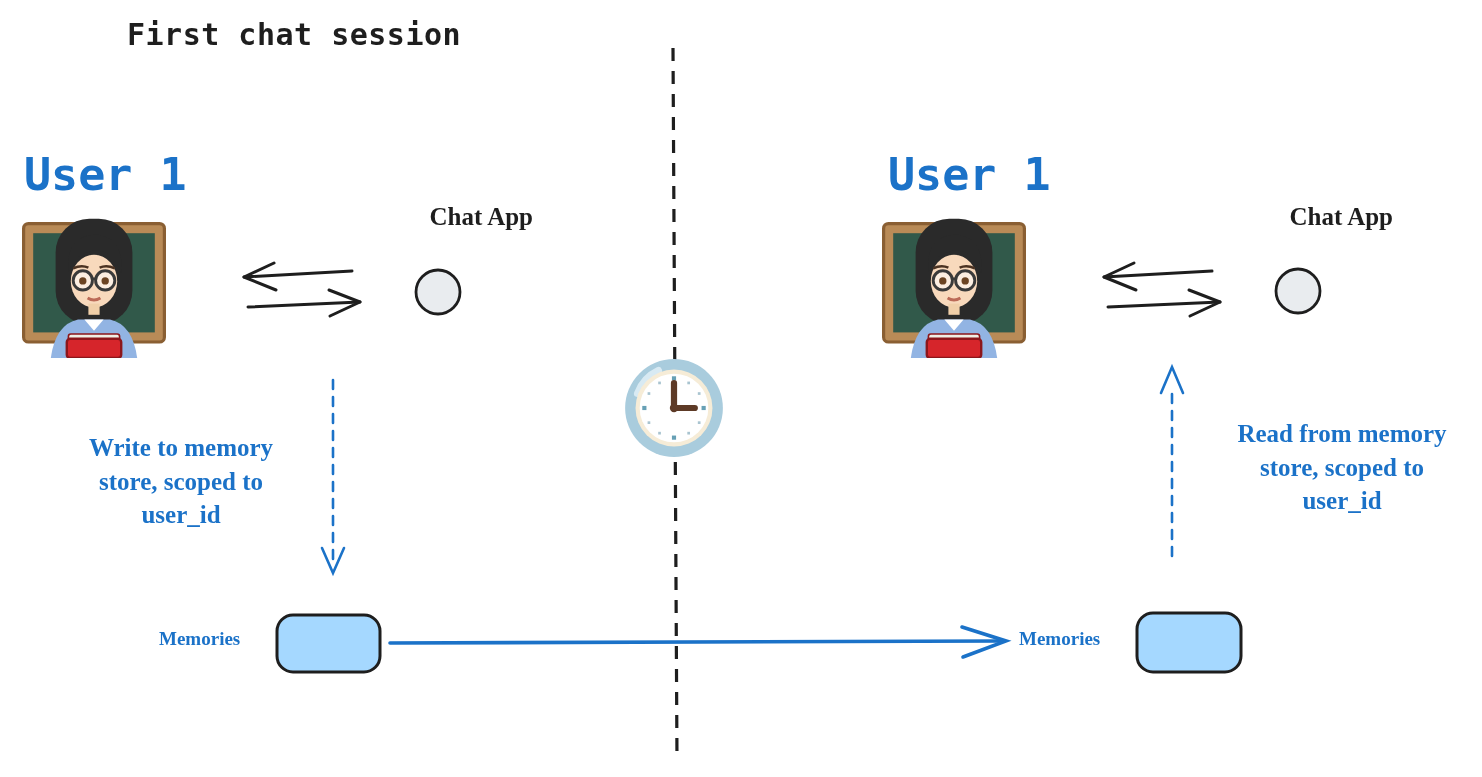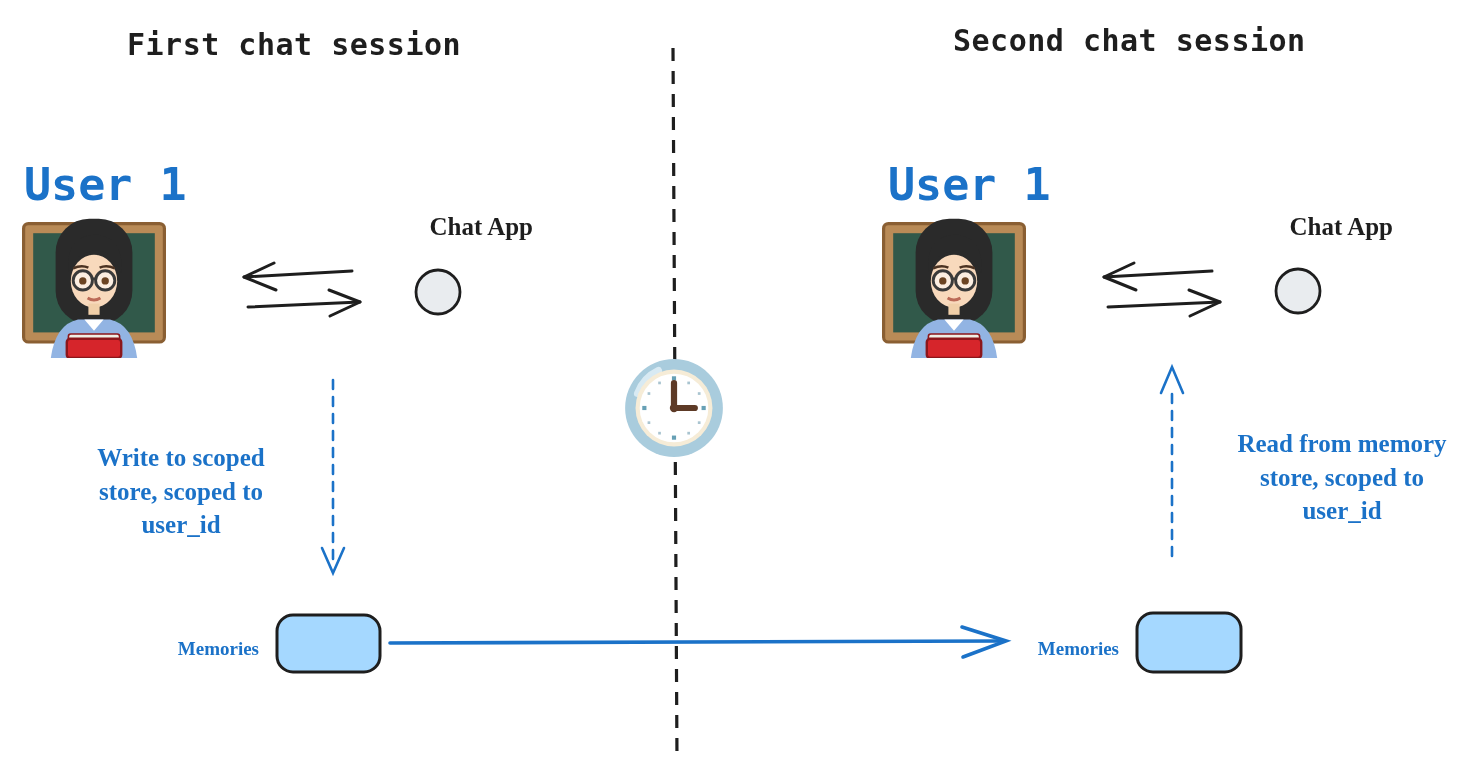--- a/index.html
+++ b/index.html
@@ -1,21 +1,21 @@
 <!DOCTYPE html>
 <html style="--accent-blue: #1b72c8; --ink: #1e1e1e; --memory-box-fill: #a5d8ff; --chat-circle-fill: #e9ecef;"><head>
 <meta charset="utf-8">
 <style>
   html,body{margin:0;padding:0;background:#fff;}
   .canvas{
     position:relative;width:1482px;height:777px;background:#ffffff;
     overflow:hidden;font-family:"Liberation Sans",sans-serif;
   }
   .overlay{position:absolute;left:0;top:0;width:1482px;height:777px;}
-  .abs{position:absolute;margin-top:10px;}
+  .abs{position:absolute;}
   .title{
     font-family:"DejaVu Sans Mono","Liberation Mono",monospace;
     font-weight:700;font-size:30px;color:var(--ink,#1e1e1e);letter-spacing:.5px;
     white-space:nowrap;
   }
   .user-label{
     font-family:"DejaVu Sans Mono","Liberation Mono",monospace;
     font-weight:700;font-size:45px;color:var(--accent-blue,#1b72c8);
     white-space:nowrap;
   }
@@ -23,21 +23,21 @@
   .chat-app{
     width:170px;text-align:right;font-size:25px;font-weight:700;
     color:var(--ink,#1e1e1e);white-space:nowrap;
   }
   .annotation{
     width:292px;text-align:center;font-size:25px;font-weight:700;
     line-height:1.34;color:var(--accent-blue,#1b72c8);
   }
   .annotation span{display:block;}
   .memories{
-    width:100px;text-align:right;font-size:19px;font-weight:700;
+    width:100px;text-align:left;font-size:19px;font-weight:700;
     color:var(--accent-blue,#1b72c8);white-space:nowrap;
   }
   .ink-stroke{stroke:var(--ink,#1e1e1e);}
   .blue-stroke{stroke:var(--accent-blue,#1b72c8);}
   .memory-box{fill:var(--memory-box-fill,#a5d8ff);stroke:var(--ink,#1e1e1e);}
   .chat-circle{fill:var(--chat-circle-fill,#e9ecef);stroke:var(--ink,#1e1e1e);}
 </style>
 </head>
 <body>
 
@@ -124,30 +124,29 @@
 
     <circle cx="438" cy="292" r="22" class="chat-circle" stroke-width="2.8"></circle>
     <circle cx="1298" cy="291" r="22" class="chat-circle" stroke-width="2.8"></circle>
 
     <use href="#teacher" x="8" y="198" width="172" height="160"></use>
     <use href="#teacher" x="868" y="198" width="172" height="160"></use>
     <use href="#clock" x="622" y="356" width="104" height="104"></use>
   </svg>
 
   <div class="abs title" style="left:127px;top:17px;">First chat session</div>
-  <div class="abs title" style="left:953px;top:13px;">Second chat session</div>
 
   <div class="abs user-label" style="left:24px;top:148px;">User 1</div>
   <div class="abs user-label" style="left:888px;top:148px;">User 1</div>
 
   <div class="abs chat-app hand" style="left:363px;top:203px;">Chat App</div>
   <div class="abs chat-app hand" style="left:1223px;top:203px;">Chat App</div>
 
   <div class="abs annotation hand" style="left:35px;top:431px;">
-    <span>Write to scoped</span>
+    <span>Write to memory</span>
     <span>store, scoped to</span>
     <span>user_id</span>
   </div>
   <div class="abs annotation hand" style="left:1196px;top:417px;">
     <span>Read from memory</span>
     <span>store, scoped to</span>
     <span>user_id</span>
   </div>
 
   <div class="abs memories hand" style="left:159px;top:628px;">Memories</div>

